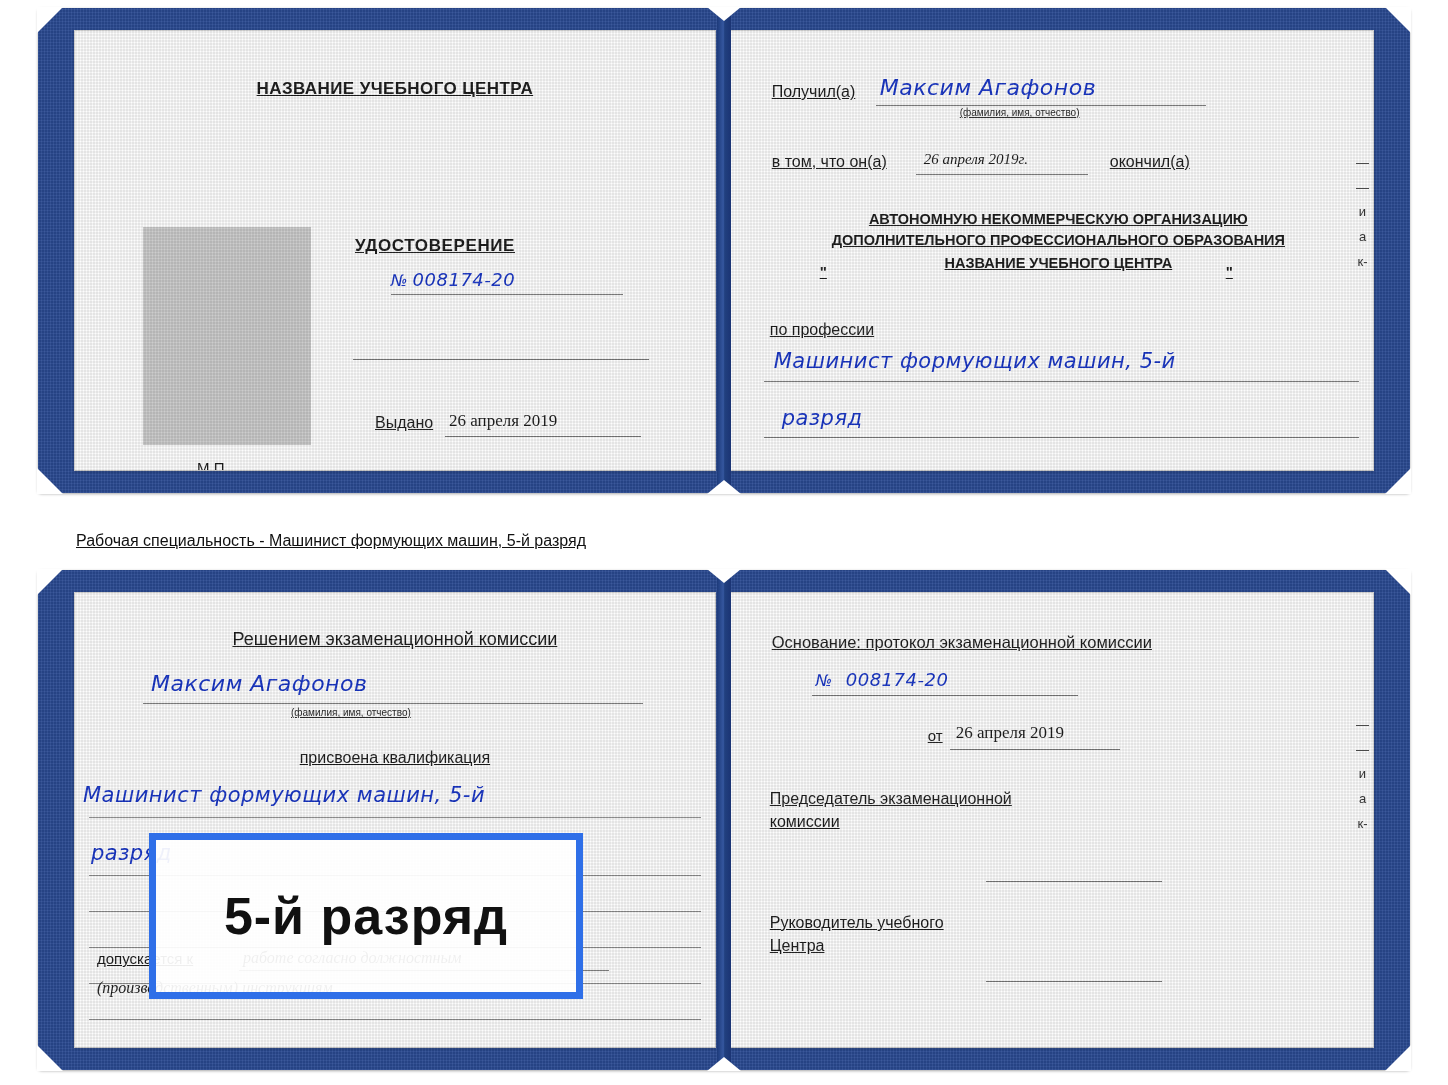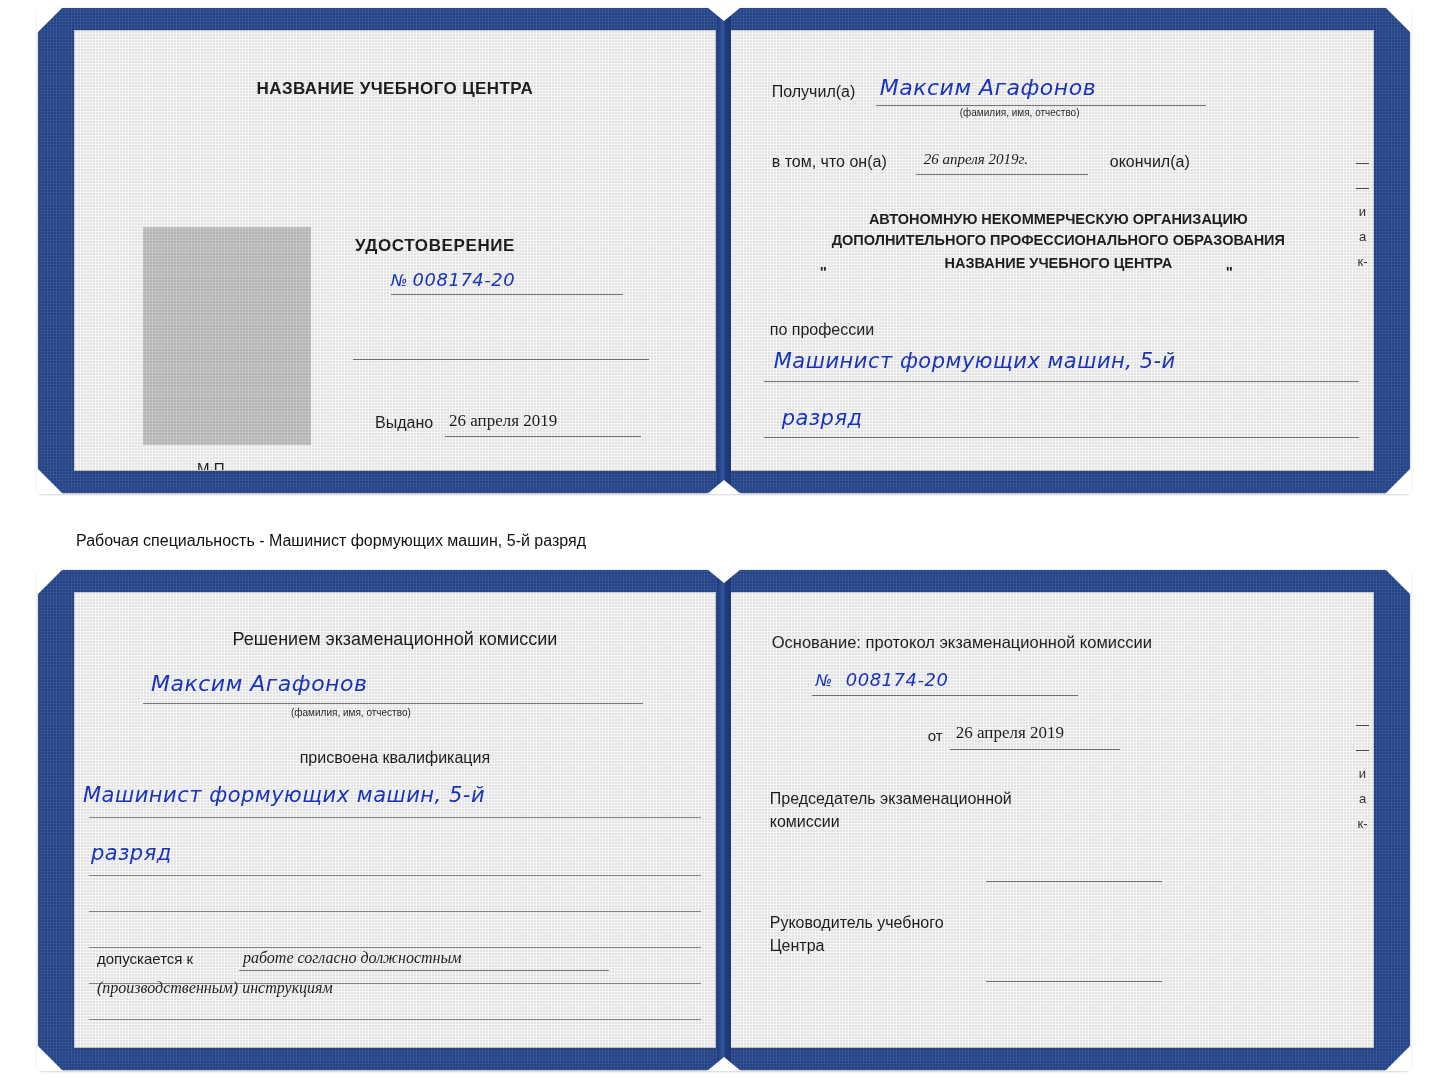--- a/index.html
+++ b/index.html
@@ -72,20 +72,21 @@
     background:#ffffff;
     z-index:4;
   }
   .tab-top { top:-1px; clip-path: polygon(0 0, 100% 0, 50% 100%); }
   .tab-bottom { bottom:-1px; clip-path: polygon(50% 0, 100% 100%, 0 100%); }
 
   
   .printed {
     font-family: "Liberation Sans", sans-serif;
     color: #1a1a1a;
+    text-decoration: underline;
   }
   .bold { font-weight: bold; }
   .hand {
     font-family: "DejaVu Sans", sans-serif;
     color: #1633c4;
     font-style: italic;
     letter-spacing: 0.5px;
   }
   .hand-dark {
     font-family: "Liberation Serif", serif;
@@ -311,20 +312,23 @@
     <div class="b-rule" style="top: 318px;"></div>
     <div class="b-rule" style="top: 354px;"></div>
     <div class="b-rule" style="top: 390px;"></div>
     <div class="b-rule" style="top: 426px;"></div>
 
     <div class="printed" id="dopusk-label">допускается к</div>
     <div class="hand-dark" id="dopusk-val-1" style="font-style:italic;">работе согласно должностным</div>
     <div id="dopusk-val-1-rule"></div>
     <div class="hand-dark" id="dopusk-val-2" style="font-style:italic;">(производственным) инструкциям</div>
 
+    <div id="highlight-box">
+      <span id="highlight-text">5-й разряд</span>
+    </div>
   </div>
 
   <div class="page right">
     <div class="printed" id="osnovanie">Основание: протокол экзаменационной комиссии</div>
 
     <div class="hand" id="r-num-sym">№</div>
     <div class="hand" id="r-num-val">008174-20</div>
     <div id="r-num-rule"></div>
 
     <div class="printed" id="r-ot-label">от</div>

